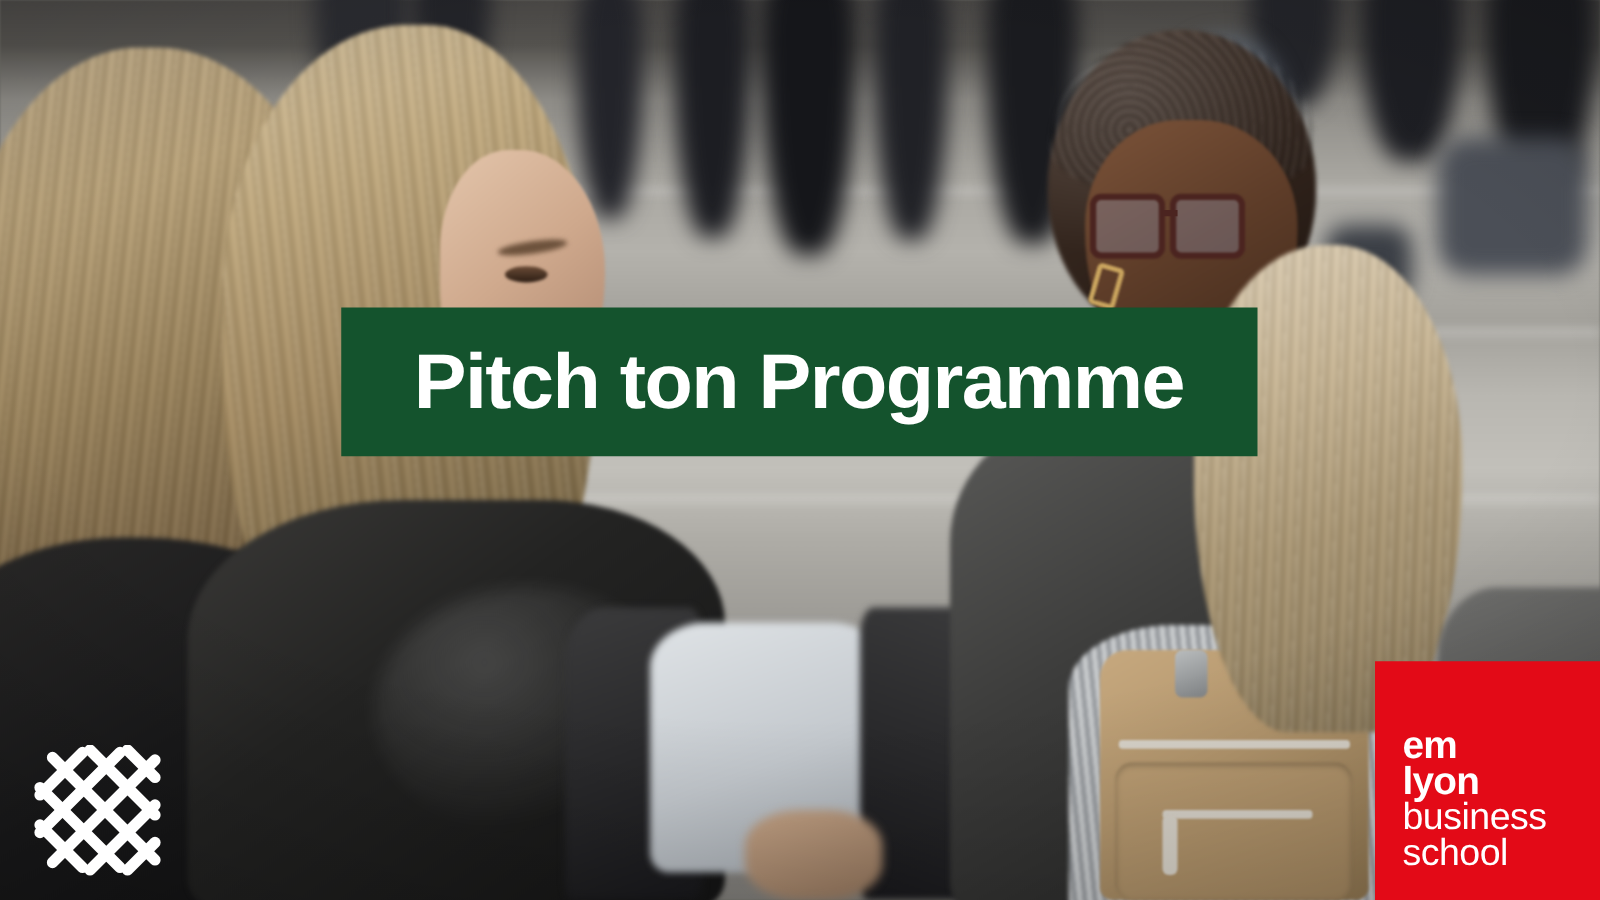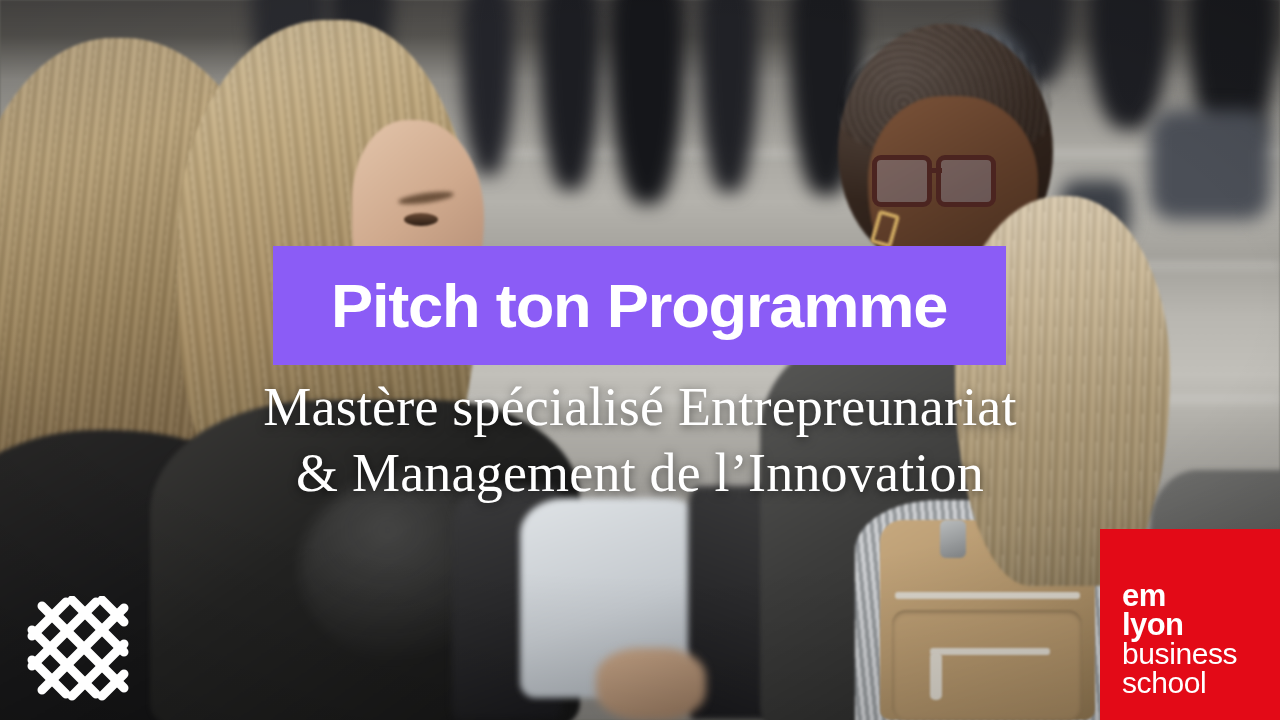--- a/index.html
+++ b/index.html
@@ -243,21 +243,21 @@
     background:
       radial-gradient(ellipse 120% 95% at 50% 42%,
         rgba(0,0,0,0) 40%, rgba(0,0,0,.22) 78%, rgba(0,0,0,.46) 100%);
     pointer-events:none;
   }
 
   
   .title-banner {
     position:absolute;
     left:273px; top:246px; width:733px; height:119px;
-    background:#8b5cf6;
+    background:#14532d;
     display:flex; align-items:center; justify-content:center;
   }
   .title-banner h1 {
     font-family:"Liberation Sans", sans-serif;
     font-weight:700;
     font-size:62px;
     letter-spacing:-1.2px;
     color:#ffffff;
     line-height:1;
     white-space:nowrap;
@@ -361,22 +361,20 @@
 
     <div class="person r-sleeve"></div>
 
     <div class="photo-grade"></div>
   </div>
 
   <div class="title-banner">
     <h1>Pitch ton Programme</h1>
   </div>
 
-  <div class="subtitle">Mastère spécialisé Entrepreunariat
-&amp; Management de l’Innovation</div>
 
   <div class="lattice">
     <svg width="104" height="106" viewBox="0 0 104 106" aria-hidden="true">
       <g stroke="#ffffff" stroke-width="9" stroke-linecap="round" fill="none">
 
         <line x1="6" y1="40" x2="40" y2="6"></line>
         <line x1="6" y1="70" x2="70" y2="6"></line>
         <line x1="16" y1="94" x2="98" y2="12"></line>
         <line x1="46" y1="100" x2="98" y2="48"></line>
         <line x1="76" y1="100" x2="98" y2="78"></line>

